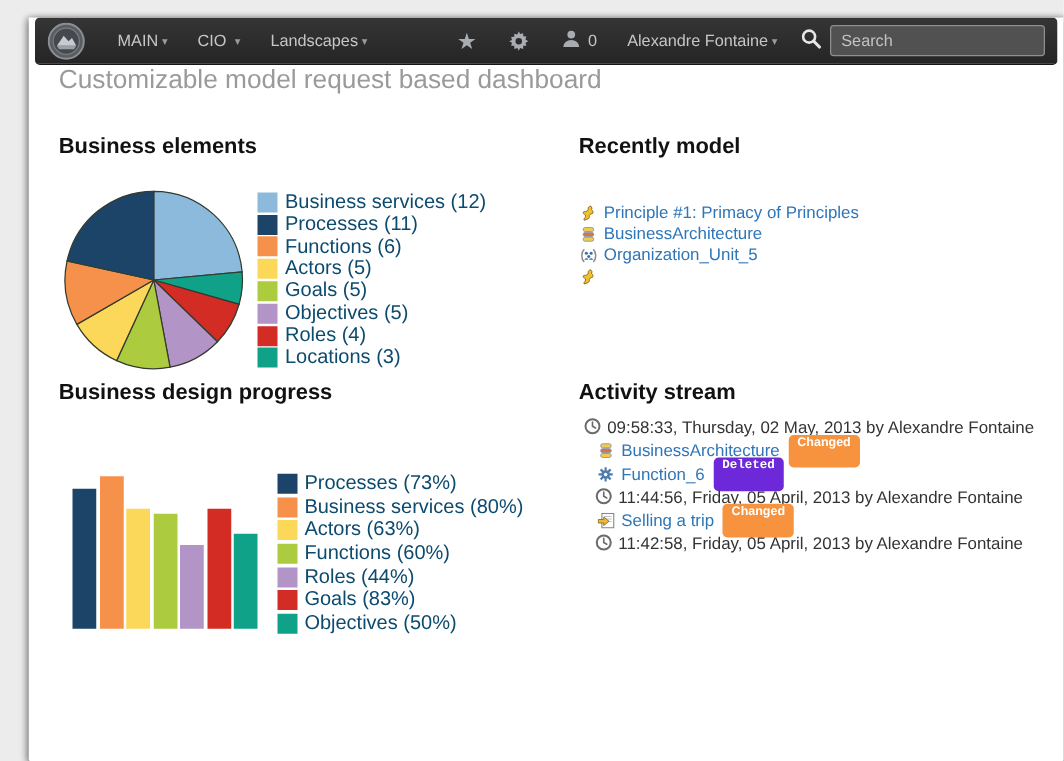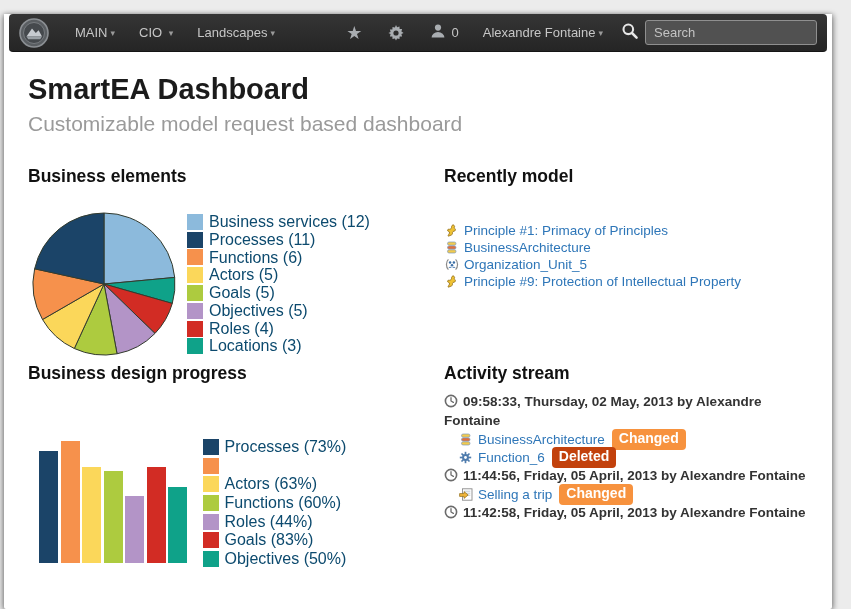--- a/index.html
+++ b/index.html
@@ -4,21 +4,21 @@
 <style>
   * { box-sizing: border-box; }
   html,body { margin:0; padding:0; }
   body {
     width:851px; height:609px; overflow:hidden;
     background:#ececec;
     font-family:"Liberation Sans", sans-serif;
     color:#333; font-size:13.5px;
   }
   .sheet {
-    margin-left:4px; width:828px; height:595px;
+    margin-left:23px; width:828px; height:595px;
     background:#fff;
     box-shadow:0 2px 7px rgba(0,0,0,.45), 2px 0 4px rgba(0,0,0,.15), -2px 0 4px rgba(0,0,0,.15);
     border-radius:0 0 2px 2px;
   }
   
   .navbar {
     margin:14px 5px 0 5px; height:38px; border-radius:4px;
     background:linear-gradient(#353535,#252525);
     border-bottom:1px solid #151515;
     display:flex; align-items:center; padding:0 10px;
@@ -47,38 +47,38 @@
   .grid { display:grid; grid-template-columns:416px 1fr; margin-top:30px; row-gap:6px; }
   h2 { font-size:17.5px; margin:0; color:#111; }
   
   .pie-wrap { display:flex; align-items:flex-start; margin-top:24px; }
   .pie-svg { margin-left:3px; }
   .legend { margin-left:10px; margin-top:2px; }
   .legend-row { display:flex; align-items:center; height:17.8px; font-size:16px; color:#0c4a6e; }
   .legend-row .swatch { width:16px; height:16px; margin-right:6px; flex:none; }
   
   .rv-list { margin-top:36px; }
-  .rv-row { display:flex; align-items:center; margin-bottom:3px; height:14px; }
+  .rv-row { display:flex; align-items:flex-end; margin-bottom:3px; height:14px; }
   .ricon { width:15px; display:inline-flex; justify-content:center; margin-right:5px; flex:none; }
   a.link { color:#2e76b8; text-decoration:none; cursor:pointer; }
   
   .bar-wrap { display:flex; align-items:flex-end; margin-top:52px; }
   .bars { display:flex; align-items:flex-end; margin-left:11px; height:125px; }
   .bar { width:19px; margin-right:2.5px; }
   .bar-legend { margin-left:13px; margin-bottom:-5px;text-align:right; }
   .bar-legend .legend-row { height:18.6px; }
   
   .viewall-row { margin-top:29px; }
   .activity { margin-top:9px; padding-right:6px; }
-  .act-header { line-height:18.5px; font-weight:bold; color:#333; }
+  .act-header { line-height:18.5px; font-weight:normal; color:#333;text-align:center; }
   .act-header svg { vertical-align:-2px; margin-right:5px; }
   .act-sub { display:flex; align-items:center; margin-left:14px; height:18.5px; }
   .badge {
-    margin-left:7px; border-radius:4px; padding:1px 7px 4px;
-    font-size:14px; font-weight:bold; color:#fff; line-height:1.15;
+    margin-left:7px; border-radius:4px; padding:1px 7px 14px;
+    font-size:10px; font-weight:bold; color:#fff; line-height:1.15;
   }
 </style>
 </head>
 <body>
 
 <div class="sheet">
 
   <header class="navbar">
     <span class="logo">
       <svg width="30" height="30" viewBox="0 0 30 30">
@@ -116,21 +116,20 @@
             <circle cx="7.3" cy="7.3" r="4.8" fill="none" stroke="#e6e6e6" stroke-width="2.1"></circle>
             <line x1="11" y1="11" x2="15.6" y2="15.6" stroke="#e6e6e6" stroke-width="2.5" stroke-linecap="round"></line>
           </svg>
         </span>
         <input class="search-input" type="text" placeholder="Search" style="">
       </span>
     </span>
   </header>
 
   <main class="content">
-    <h1>SmartEA Dashboard</h1>
     <div class="subtitle">Customizable model request based dashboard</div>
 
     <div class="grid">
 
       <section>
         <h2>Business elements</h2>
         <div class="pie-wrap">
           <svg class="pie-svg" width="146" height="146" viewBox="0 0 146 146" id="pie-svg">
               <path d="M73,73 L73.00,2.00 A71,71 0 0 1 143.70,66.45 Z" fill="#8CBADC" stroke="#333b2e" stroke-width="1"></path>
               <path d="M73,73 L143.70,66.45 A71,71 0 0 1 141.29,92.43 Z" fill="#0FA289" stroke="#333b2e" stroke-width="1"></path>
@@ -216,21 +215,20 @@
                 </svg>
               </span>
               <a class="link">Organization_Unit_5</a>
             </div>
             <div class="rv-row">
               <span class="ricon">
                 <svg width="13" height="13" viewBox="0 0 13 13">
                   <path d="M8.5 0.8 C5.2 1.6 7.6 3.9 5.6 4.9 C3.7 5.9 3.1 4.5 2.6 6 C2.1 7.6 5 7.1 4.5 9 C4 11 2.6 10.6 3.4 12.2 L6.2 11.1 C8.6 10.1 6.6 8.6 8 7.6 C9.5 6.6 10.5 7.4 10.4 5.5 C10.3 4 8.5 4.6 9.6 2.4 Z" fill="#EFC233" stroke="#8F6B17" stroke-width="0.8"></path>
                 </svg>
               </span>
-              <a class="link">Principle #9: Protection of Intellectual Property</a>
             </div>
           </div>
       </section>
 
       <section>
         <h2>Business design progress</h2>
         <div class="bar-wrap">
           <div class="bars" id="bars">
               <div class="bar" style="height: 111.7px; background: rgb(27, 68, 104);"></div>
               <div class="bar" style="height: 122.4px; background: rgb(246, 145, 76);"></div>
@@ -240,20 +238,21 @@
               <div class="bar" style="height: 96.4px; background: rgb(210, 44, 36);"></div>
               <div class="bar" style="height: 76.5px; background: rgb(15, 162, 137);"></div>
             </div>
           <div class="legend bar-legend" id="bar-legend">
               <div class="legend-row">
                 <span class="swatch" style="background: rgb(27, 68, 104);"></span>
                 <span>Processes (73%)</span>
               </div>
               <div class="legend-row">
                 <span class="swatch" style="background: rgb(246, 145, 76);"></span>
+                <span>Business services (80%)</span>
               </div>
               <div class="legend-row">
                 <span class="swatch" style="background: rgb(251, 215, 90);"></span>
                 <span>Actors (63%)</span>
               </div>
               <div class="legend-row">
                 <span class="swatch" style="background: rgb(173, 203, 63);"></span>
                 <span>Functions (60%)</span>
               </div>
               <div class="legend-row">
@@ -299,21 +298,21 @@
                     <line x1="6.5" y1="0.8" x2="6.5" y2="12.2"></line>
                     <line x1="0.8" y1="6.5" x2="12.2" y2="6.5"></line>
                     <line x1="2.5" y1="2.5" x2="10.5" y2="10.5"></line>
                     <line x1="10.5" y1="2.5" x2="2.5" y2="10.5"></line>
                   </g>
                   <circle cx="6.5" cy="6.5" r="3.4" fill="#4F7CAD"></circle>
                   <circle cx="6.5" cy="6.5" r="1.4" fill="#fff"></circle>
                 </svg>
               </span>
               <a class="link">Function_6</a>
-              <span class="badge" style="background: #c2410c;">Deleted</span>
+              <span class="badge" style="background: #6d28d9; font-family: Liberation Mono, monospace;">Deleted</span>
             </div>
             <div class="act-header"><span><svg width="14" height="14" viewBox="0 0 14 14">
                   <circle cx="7" cy="7" r="5.6" fill="none" stroke="#6b6b6b" stroke-width="1.6"></circle>
                   <path d="M7 3.7 V7 l2.4 1.4" fill="none" stroke="#6b6b6b" stroke-width="1.3" stroke-linecap="round"></path>
                 </svg></span><span>11:44:56, Friday, 05 April, 2013 by Alexandre Fontaine</span></div>
             <div class="act-sub">
               <span class="ricon">
                 <svg width="14" height="13" viewBox="0 0 14 13">
                   <rect x="3.5" y="0.8" width="9.5" height="11.4" fill="#fff" stroke="#8a8a8a" stroke-width="0.9"></rect>
                   <g stroke="#b9c4cc" stroke-width="0.9">

